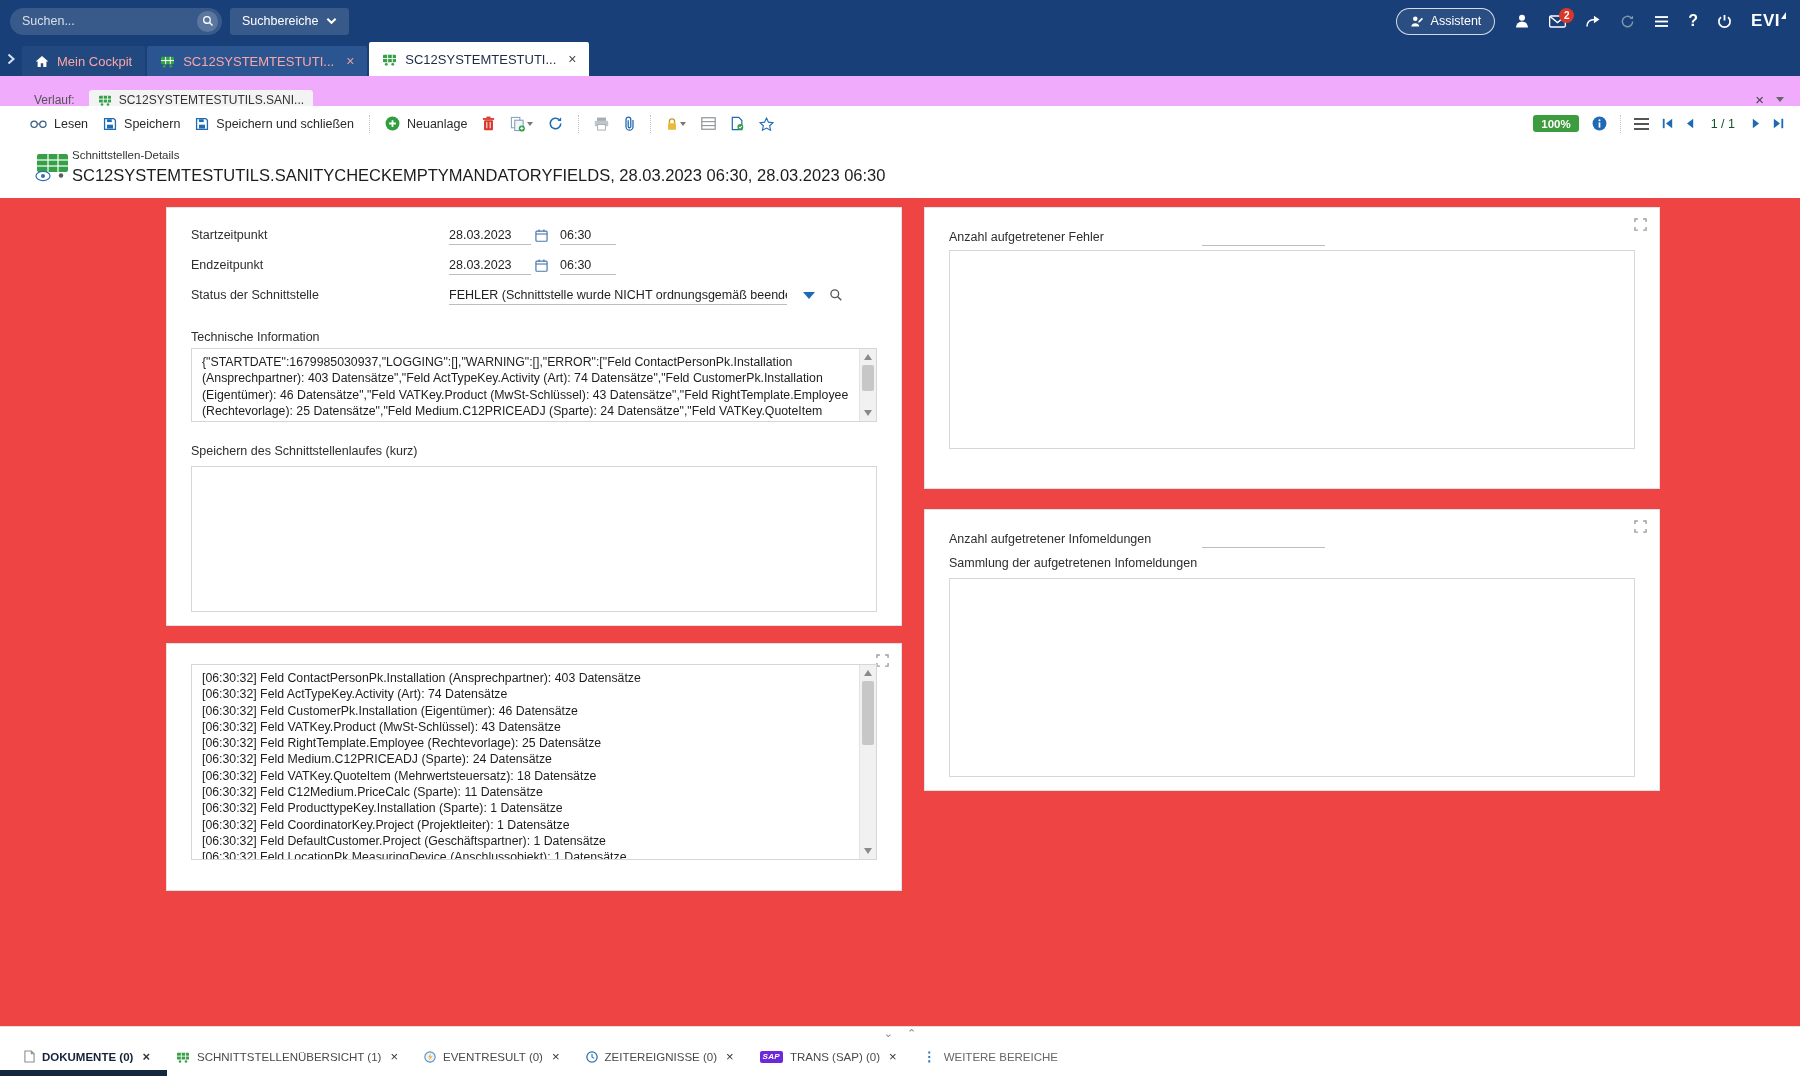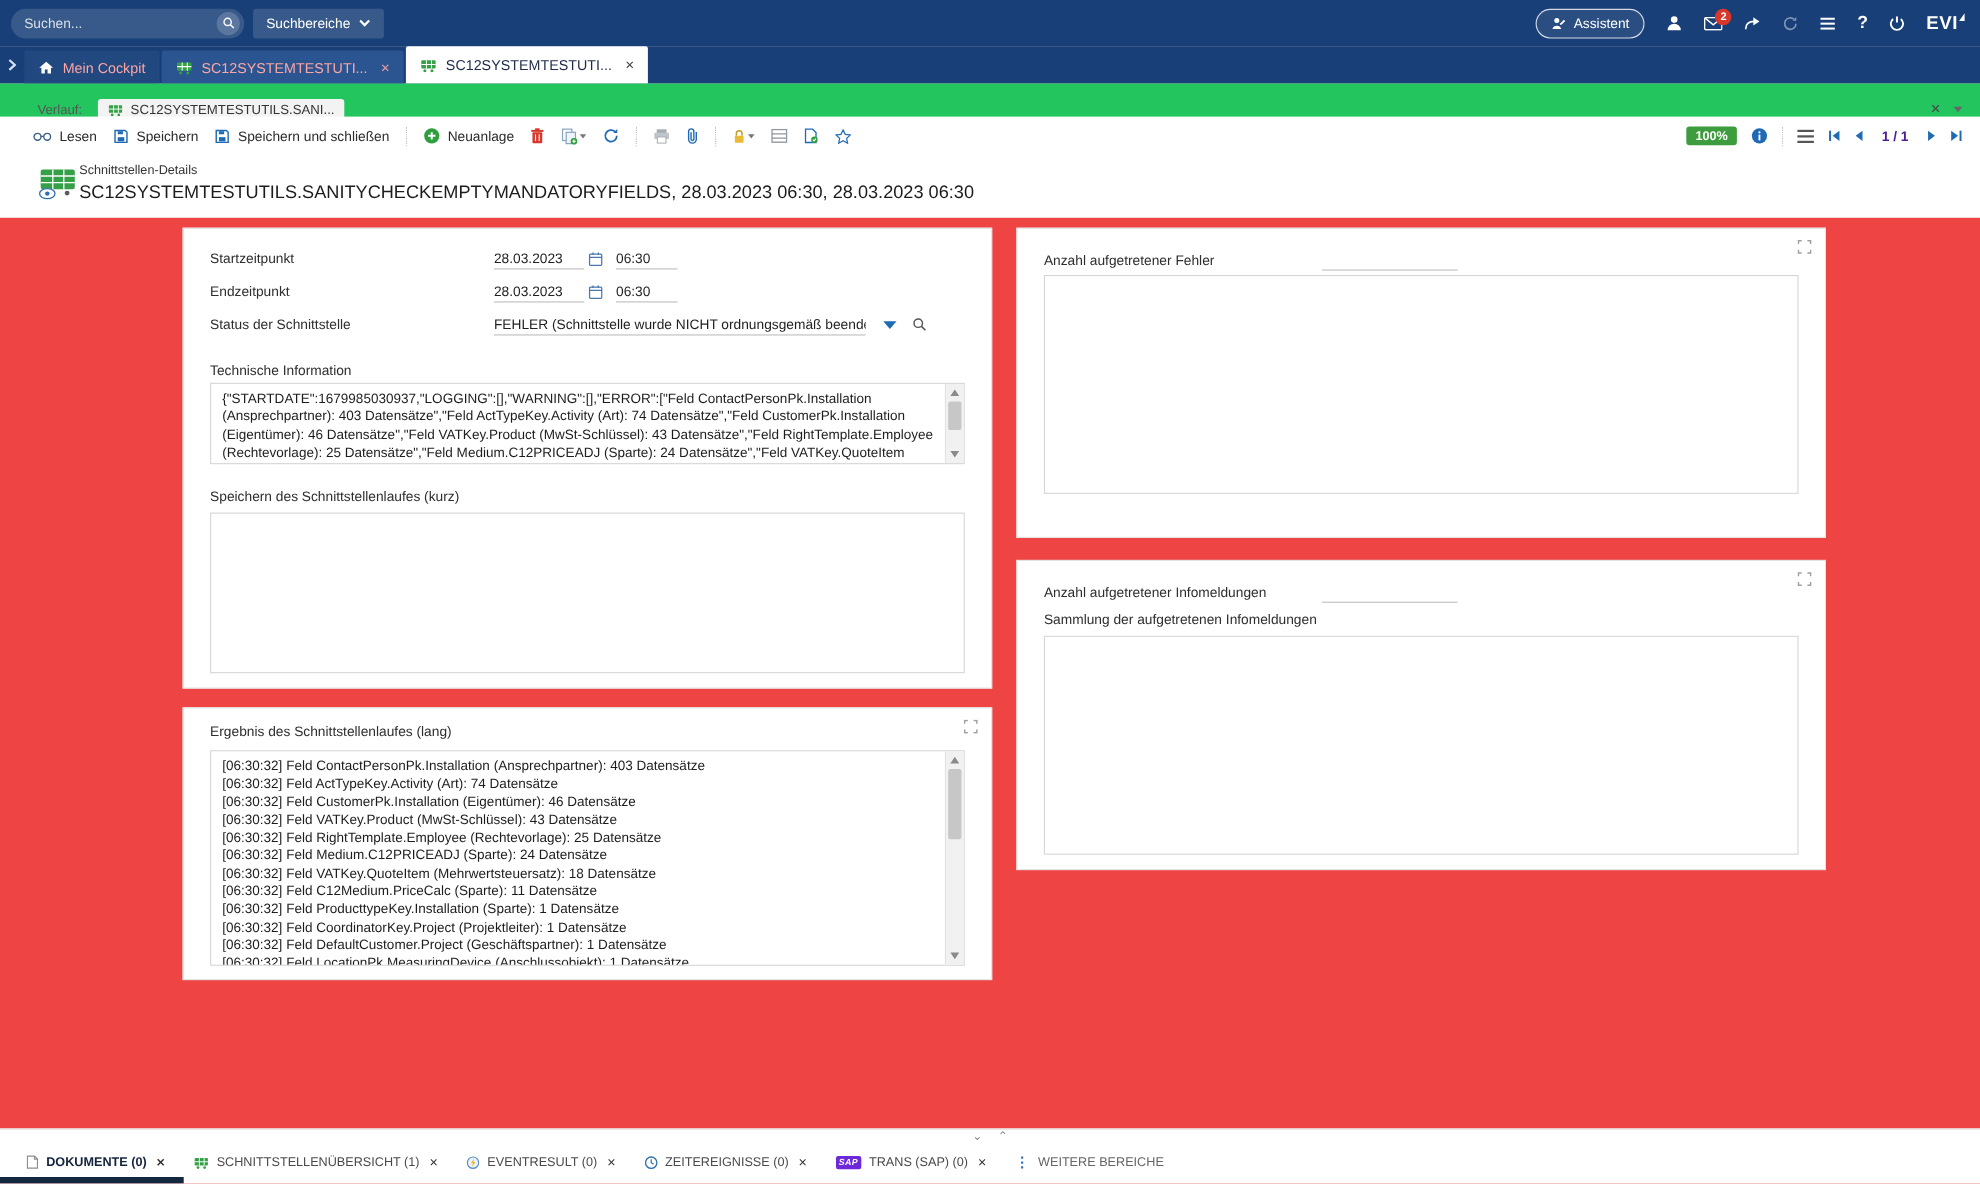--- a/index.html
+++ b/index.html
@@ -26,36 +26,36 @@
   
   .tabsbar { position:absolute; left:0; top:42px; width:1800px; height:34px; background:#183f77; display:flex; align-items:flex-end; }
   .tab-expander { width:22px; height:34px; display:flex; align-items:center; justify-content:center; color:#d7e2f2; cursor:pointer; }
   .mtab { height:30px; display:flex; align-items:center; gap:8px; padding:0 13px; margin-right:2px; background:#2a5591; color:#fca5a5; font-size:13px; border-radius:2px 2px 0 0; cursor:pointer; white-space:nowrap; }
   .mtab.cockpit { background:#21497f; }
   .mtab.active { background:#ffffff; color:#1d2b47; height:34px; }
   .tab-close { font-size:14px; line-height:1; margin-left:4px; opacity:.9; cursor:pointer; }
   .mtab.active .tab-close { color:#333; }
 
   
-  .verlaufbar { position:absolute; left:0; top:76px; width:1800px; height:48px; background:#22c55e; border-bottom:1px solid #e6e6e6; display:flex; align-items:center; padding:0 16px 0 34px; font-size:12px; }
+  .verlaufbar { position:absolute; left:0; top:76px; width:1800px; height:48px; background:#f0abfc; border-bottom:1px solid #e6e6e6; display:flex; align-items:center; padding:0 16px 0 34px; font-size:12px; }
   .verlauf-label { color:#555; margin-right:14px; }
   .verlauf-item { display:flex; align-items:center; gap:7px; background:#f3f3f3; border-radius:3px; padding:3px 9px; color:#333; cursor:pointer; }
   .verlauf-right { margin-left:auto; display:flex; align-items:center; gap:12px; color:#444; }
   .verlauf-close { font-size:15px; cursor:pointer; }
   .caret-down-sm { width:0; height:0; border-left:4px solid transparent; border-right:4px solid transparent; border-top:5px solid #666; cursor:pointer; }
 
   
   .toolbar { position:absolute; left:0; top:106px; width:1800px; height:35px; background:#fff; display:flex; align-items:center; padding:0 16px 0 30px; gap:15px; }
   .tbtn { display:flex; align-items:center; gap:7px; font-size:12.5px; color:#2b2b2b; cursor:pointer; white-space:nowrap; }
   .ticon { display:flex; align-items:center; justify-content:center; cursor:pointer; }
   .vsep { height:18px; border-left:1px dotted #c2c2c2; }
   .mini-caret { width:0; height:0; border-left:3.5px solid transparent; border-right:3.5px solid transparent; border-top:4.5px solid #777; margin-left:2px; }
   .toolbar-right { margin-left:auto; display:flex; align-items:center; gap:13px; }
   .zoom-badge { background:#3d9c3d; color:#fff; font-size:11.5px; font-weight:bold; border-radius:3px; padding:2.5px 8px; cursor:pointer; }
-  .pageind { font-size:12.5px; color:#4c1d95; margin:0 4px;font-weight:bold; }
+  .pageind { font-size:12.5px; color:#14532d; margin:0 4px; }
   .hamburger { display:flex; flex-direction:column; gap:3px; cursor:pointer; }
   .hamburger span { display:block; width:15px; height:2px; background:#555; }
 
   
   .page-header { position:absolute; left:0; top:141px; width:1800px; height:57px; background:#fff; }
   .ph-icon { position:absolute; left:34px; top:11px; }
   .ph-type { position:absolute; left:72px; top:8px; font-size:11.5px; color:#333; }
   .ph-title { position:absolute; left:72px; top:25px; font-size:16.5px; color:#1c1c1c; }
 
   
@@ -445,21 +445,20 @@
       <div class="txt"></div>
     </div>
   </div>
 
   <div class="card cardL2">
     <span class="expand-btn">
       <svg viewBox="0 0 14 14" width="13" height="13">
           <path d="M1 4.2V1h3.2M9.8 1H13v3.2M13 9.8V13H9.8M4.2 13H1V9.8" fill="none" stroke="#9aa0a6" stroke-width="1.5"></path>
         </svg>
     </span>
-    <div class="sec-label">Ergebnis des Schnittstellenlaufes (lang)</div>
     <div class="textbox tb-h196 has-scroll mt6">
       <div class="txt">[06:30:32] Feld ContactPersonPk.Installation (Ansprechpartner): 403 Datensätze
 [06:30:32] Feld ActTypeKey.Activity (Art): 74 Datensätze
 [06:30:32] Feld CustomerPk.Installation (Eigentümer): 46 Datensätze
 [06:30:32] Feld VATKey.Product (MwSt-Schlüssel): 43 Datensätze
 [06:30:32] Feld RightTemplate.Employee (Rechtevorlage): 25 Datensätze
 [06:30:32] Feld Medium.C12PRICEADJ (Sparte): 24 Datensätze
 [06:30:32] Feld VATKey.QuoteItem (Mehrwertsteuersatz): 18 Datensätze
 [06:30:32] Feld C12Medium.PriceCalc (Sparte): 11 Datensätze
 [06:30:32] Feld ProducttypeKey.Installation (Sparte): 1 Datensätze

